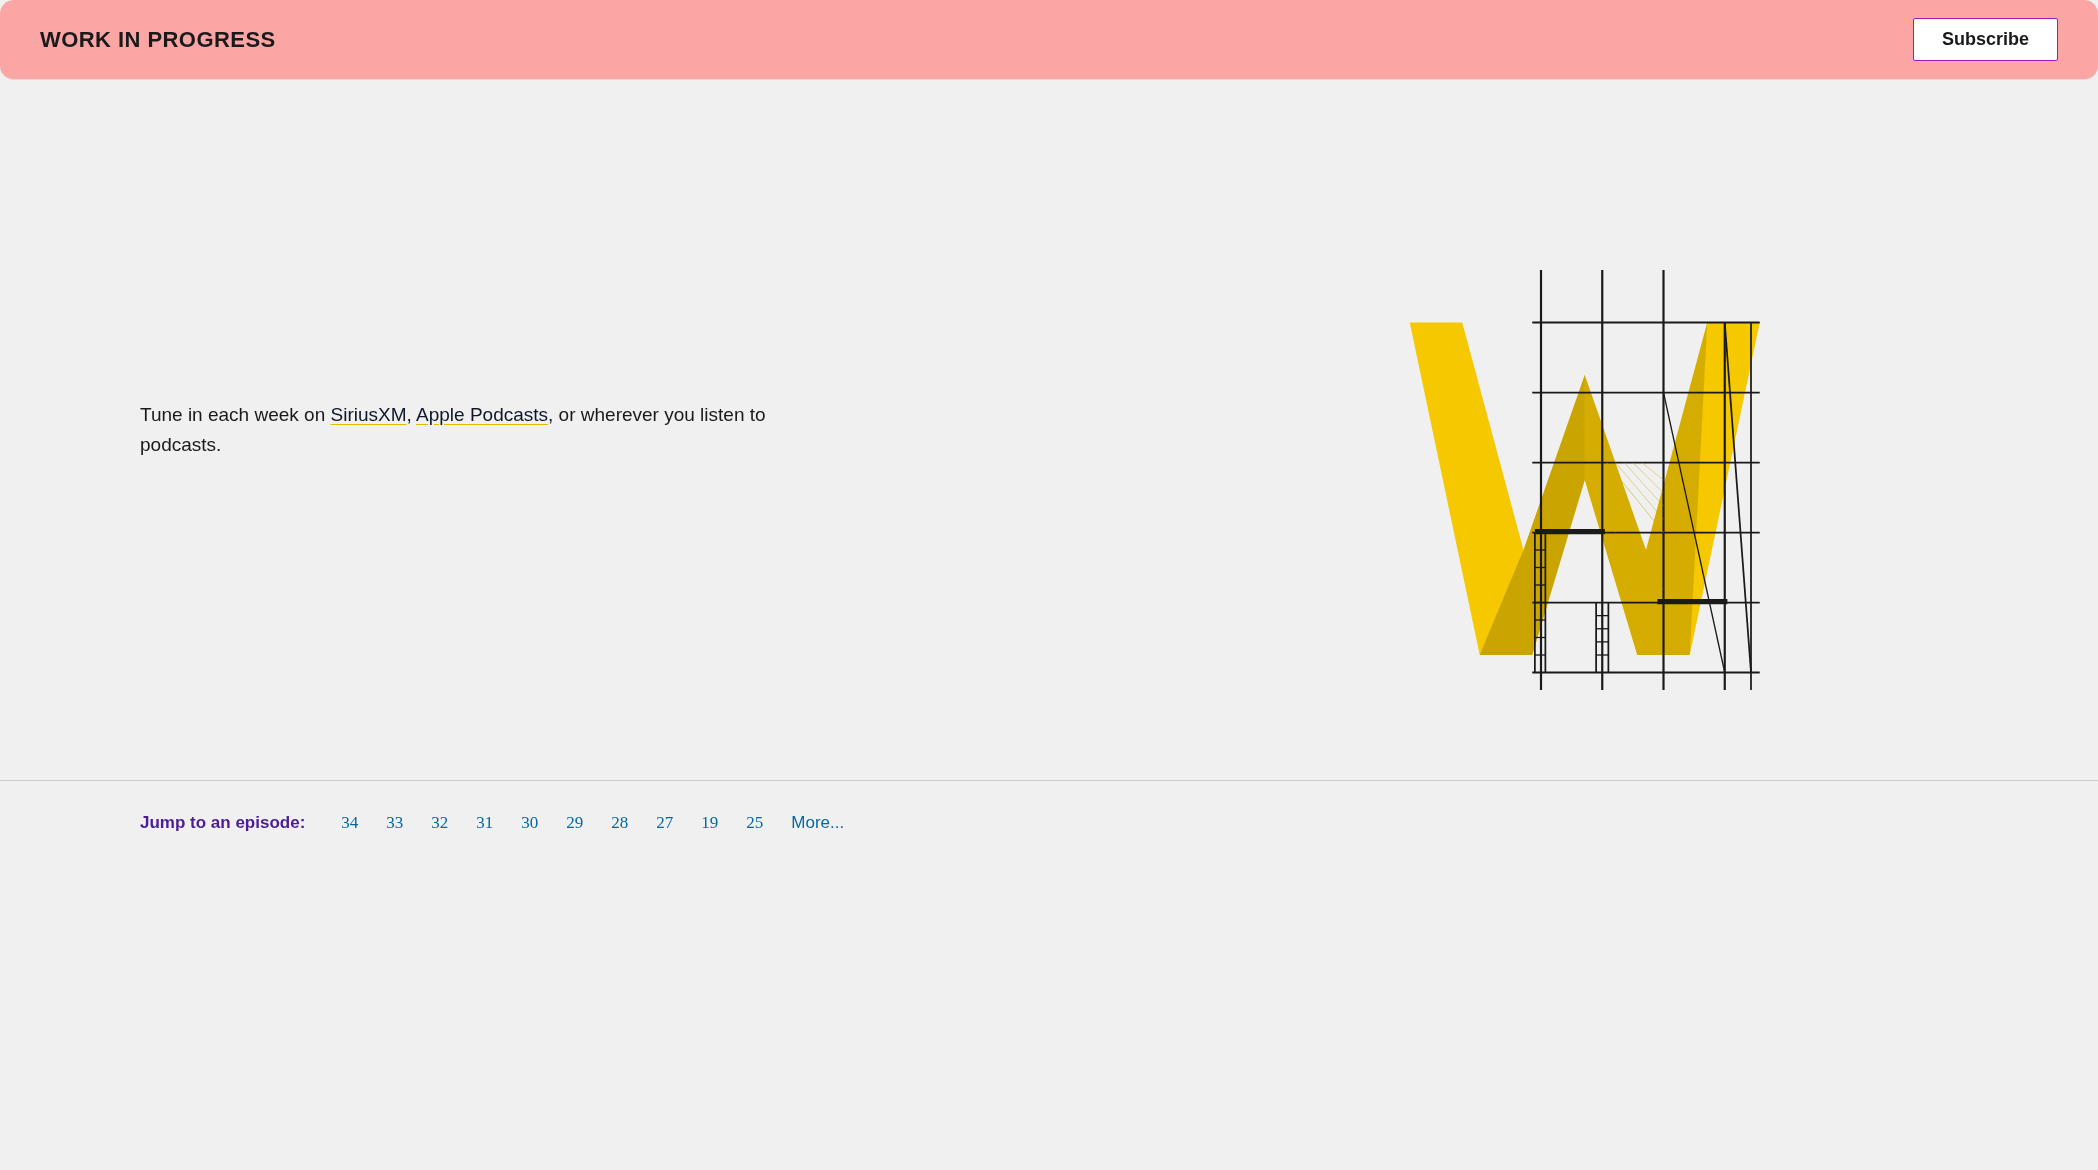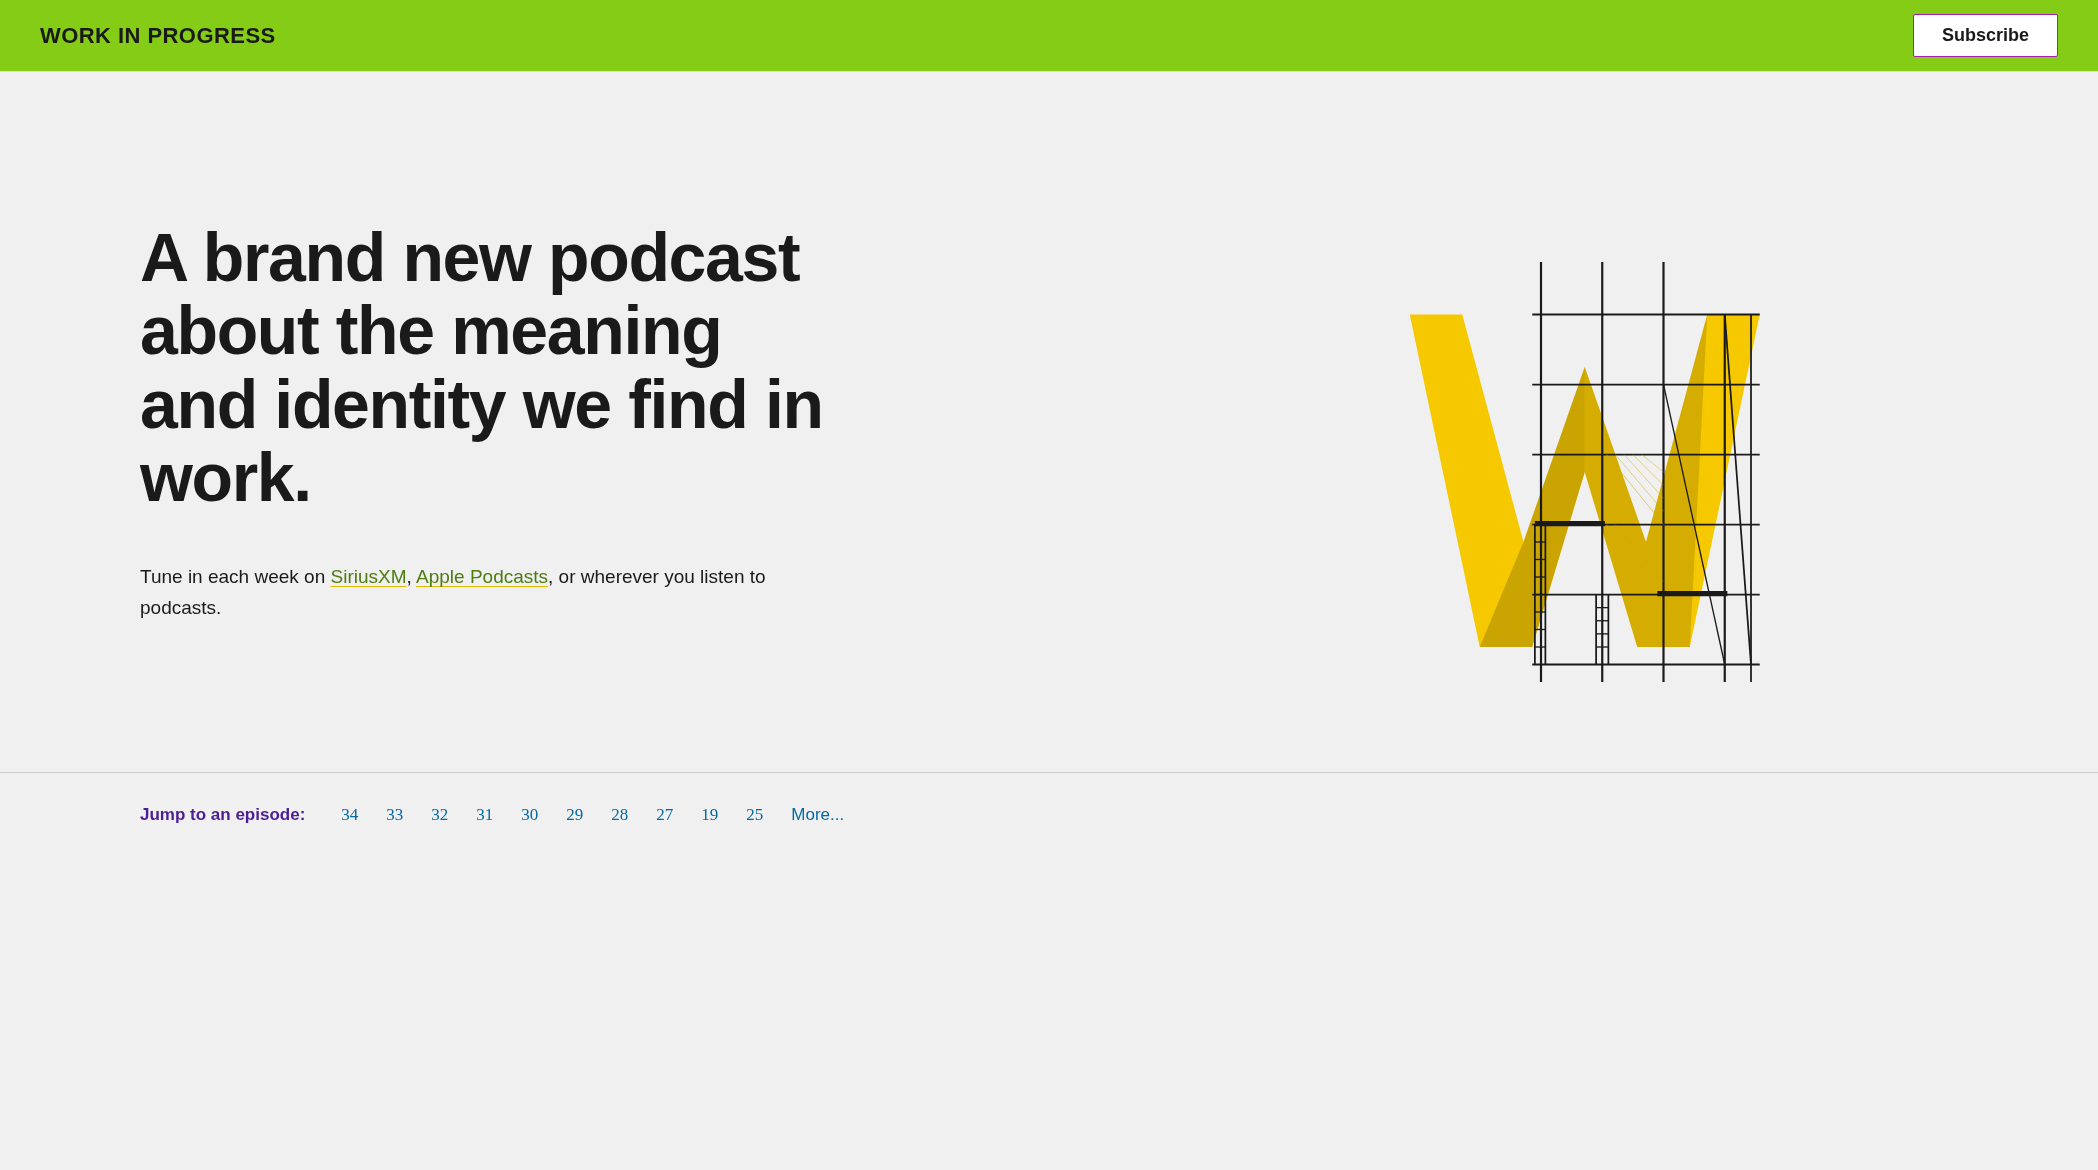--- a/index.html
+++ b/index.html
@@ -14,23 +14,24 @@
       color: #1a1a1a;
       min-height: 100vh;
     }
 
     
     header {
       display: flex;
       align-items: center;
       justify-content: space-between;
       padding: 0 40px;
-      height: 72px;
-      background-color: #84cc16;
+      height: 80px;
+      background-color: #fca5a5;
       border-bottom: 1px solid #ddd;
+      border-radius: 14px;
     }
 
     .header-left {
       flex: 0 0 auto;
     }
 
     .site-title {
       font-size: 22px;
       font-weight: 900;
       letter-spacing: 0.02em;
@@ -112,21 +113,21 @@
       text-underline-offset: 3px;
     }
 
     .hero-platforms {
       font-size: 19px;
       color: #1a1a1a;
       line-height: 1.6;
     }
 
     .hero-platforms a {
-      color: #4d7c0f;
+      color: #0f172a;
       text-decoration: underline;
       text-decoration-color: #e6b800;
       text-underline-offset: 3px;
     }
 
     
     .hero-illustration {
       flex: 0 0 42%;
       display: flex;
       justify-content: center;
@@ -180,21 +181,20 @@
   </div>
 
 
   <div class="header-right">
     <button class="subscribe-btn">Subscribe</button>
   </div>
 </header>
 
 <section class="hero">
   <div class="hero-content">
-    <h1 class="hero-headline">A brand new podcast about the meaning and identity we find in work.</h1>
 
 
     <p class="hero-platforms">
       <span>Tune in each week on </span><a href="#">SiriusXM</a><span>, </span><a href="#">Apple Podcasts</a><span>, or wherever you listen to podcasts.</span>
     </p>
   </div>
 
   <div class="hero-illustration">
 
     <svg class="w-logo-svg" viewBox="0 0 420 480" xmlns="http://www.w3.org/2000/svg">

